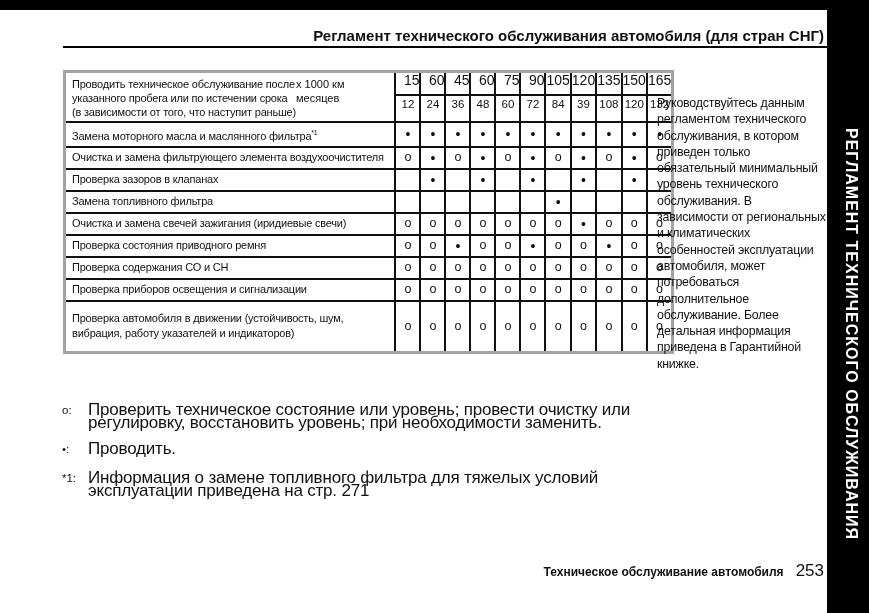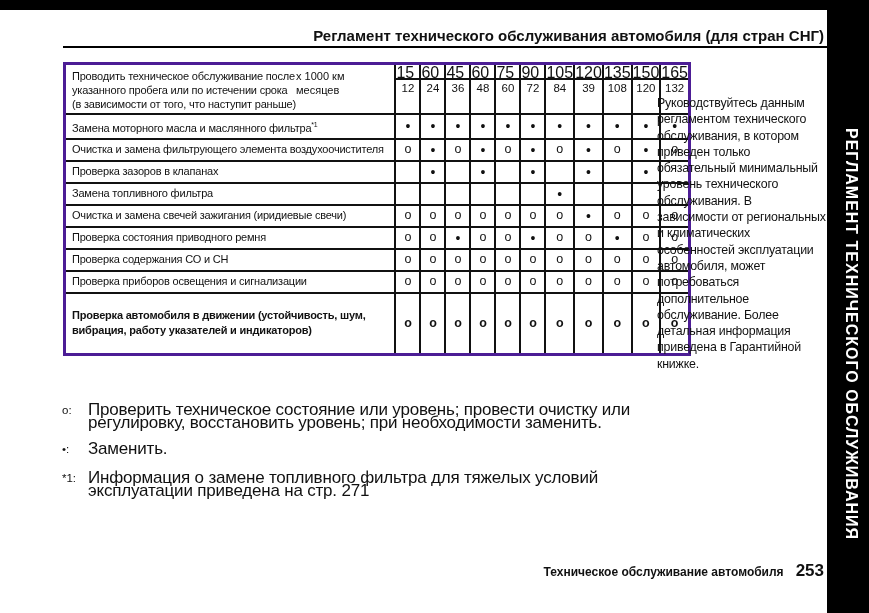--- a/index.html
+++ b/index.html
@@ -33,47 +33,47 @@
     position: absolute; top: 27px; right: 45px;
     font-size: 15px; font-weight: bold; white-space: nowrap;
   }
   .title-rule {
     position: absolute; top: 46px; left: 63px; right: 41px; height: 2px;
     background: #000;
   }
 
   
   table.sched {
-    position: absolute; left: 63px; top: 62px;
+    position: absolute; left: 63px; top: 70px;
     border-collapse: collapse; table-layout: fixed;
-    border: 3px solid #4c1d95;
+    border: 3px solid #a3a3a3;
   }
   table.sched td { border: 2px solid #111; }
   .col-label { width: 310px; }
   .col-num   { width: 25px; }
 
   td.desc-cell { vertical-align: top; padding: 4px 4px 2px 6px; }
   .desc-flex { display: flex; justify-content: space-between; }
   .desc-text div {
     font-size: 11px; line-height: 14px; letter-spacing: -0.2px; white-space: nowrap;
   }
   .units { padding-right: 46px; }
   .units div { font-size: 11px; line-height: 14px; white-space: nowrap; }
 
   td.num-cell { vertical-align: top; padding: 0; height: 46px; }
   td.num-cell .km {
-    height: 15px; line-height: 15px; text-align: left;
-    font-size: 16px; border-bottom: 2px solid #111;
+    height: 23px; line-height: 15px; text-align: right;
+    font-size: 14px; border-bottom: 2px solid #111;
   }
   td.num-cell .mo {
     height: 15px; line-height: 16px; text-align: center; font-size: 11.5px;
   }
 
   tbody tr { height: 22px; }
-  tbody tr:last-child { height: 62px; font-weight: bold; }
+  tbody tr:last-child { height: 52px; }
   td.label-cell {
     padding: 2px 2px 2px 6px;
     font-size: 11px; line-height: 15px; letter-spacing: -0.2px;
     white-space: nowrap; overflow: hidden;
   }
   td.label-cell sup { font-size: 7px; vertical-align: super; }
   td.mark-cell {
     text-align: center; vertical-align: middle;
     font-size: 12.5px; line-height: 1; padding: 0;
   }
@@ -96,21 +96,21 @@
     flex: 1;
     font-size: 17px; line-height: 13px; letter-spacing: -0.2px;
   }
 
   
   .footer {
     position: absolute; top: 561px; right: 45px;
     display: flex; align-items: baseline; gap: 12px;
   }
   .footer .footer-text { font-size: 12px; font-weight: bold; white-space: nowrap; }
-  .footer .page-num { font-size: 17px; font-weight: bold; }
+  .footer .page-num { font-size: 17px; font-weight: normal; }
 </style>
 </head>
 <body>
 
 <div class="top-bar"></div>
 
 <div class="right-bar">
   <div class="vert-text">РЕГЛАМЕНТ ТЕХНИЧЕСКОГО ОБСЛУЖИВАНИЯ</div>
 </div>
 
@@ -346,21 +346,21 @@
 
 <div class="side-note">Руководствуйтесь данным регламентом технического обслуживания, в котором приведен только обязательный минимальный уровень технического обслуживания. В зависимости от региональных и климатических особенностей эксплуатации автомобиля, может потребоваться дополнительное обслуживание. Более детальная информация приведена в Гарантийной книжке.</div>
 
 <div class="legend">
   <div class="legend-item">
     <span class="sym">o:</span>
     <span class="txt">Проверить техническое состояние или уровень; провести очистку или регулировку, восстановить уровень; при необходимости заменить.</span>
   </div>
   <div class="legend-item">
     <span class="sym">•:</span>
-    <span class="txt">Заменить.</span>
+    <span class="txt">Проводить.</span>
   </div>
   <div class="legend-item">
     <span class="sym">*1:</span>
     <span class="txt">Информация о замене топливного фильтра для тяжелых условий эксплуатации приведена на стр. 271</span>
   </div>
 </div>
 
 <div class="footer">
   <span class="footer-text">Техническое обслуживание автомобиля</span>
   <span class="page-num">253</span>

